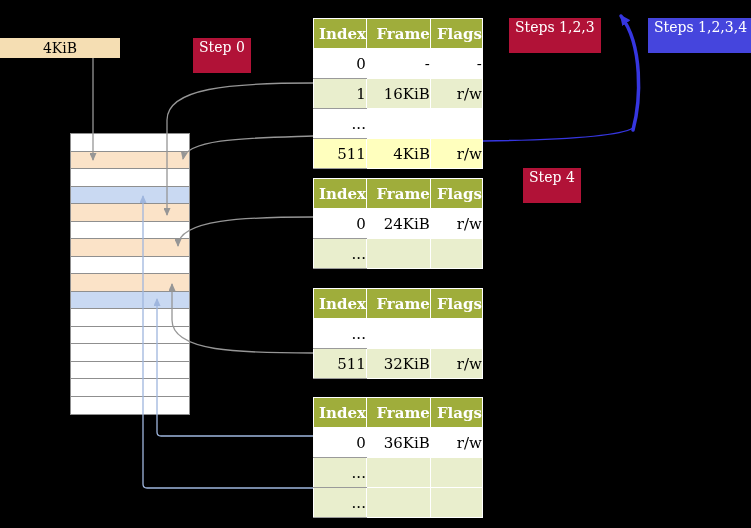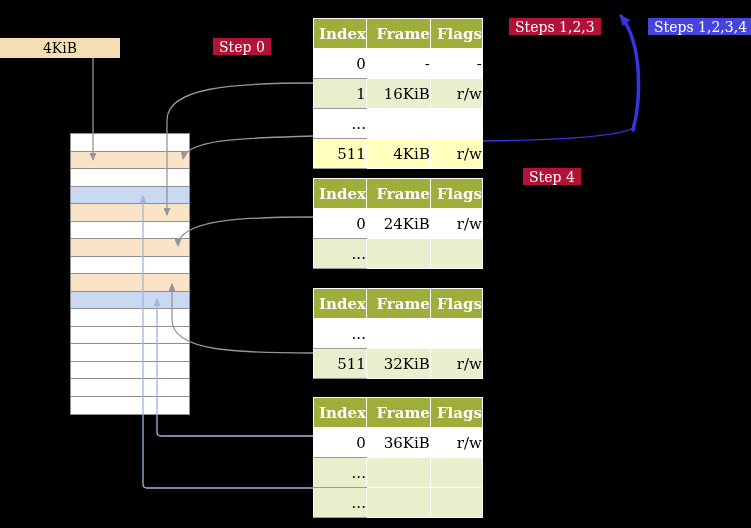--- a/index.html
+++ b/index.html
@@ -7,26 +7,26 @@
     width:751px;height:528px;background:#000;position:relative;overflow:hidden;
     font-family:"DejaVu Serif", serif;
   }
   
   .frame-box{
     position:absolute;left:0;top:38px;width:120px;height:20px;
     background:#f5deb3;color:#000;text-align:center;line-height:20px;font-size:14px;z-index:2;
   }
   
   .steplabel{
-    position:absolute;height:17px;line-height:19px;padding:0 6px;
+    position:absolute;height:35px;line-height:19px;padding:0 6px;
     color:#fff;font-size:14px;z-index:6;white-space:nowrap;
   }
   .red{background:#b11237;}
   .bluebg{background:#4545dd;}
-  .lbl-step0{left:193px;top:38px;margin-left:20px;}
+  .lbl-step0{left:193px;top:38px;}
   .lbl-steps123{left:509px;top:18px;}
   .lbl-steps1234{left:648px;top:18px;}
   .lbl-step4{left:523px;top:168px;}
   
   table.ptable{
     position:absolute;left:313px;border-collapse:collapse;z-index:2;
     font-family:"DejaVu Serif", serif;font-size:15px;table-layout:fixed;
   }
   .t1{top:18px;} .t2{top:178px;} .t3{top:288px;} .t4{top:397px;}
   .ptable col.ci{width:52px;} .ptable col.cf{width:64px;} .ptable col.cg{width:52px;}

